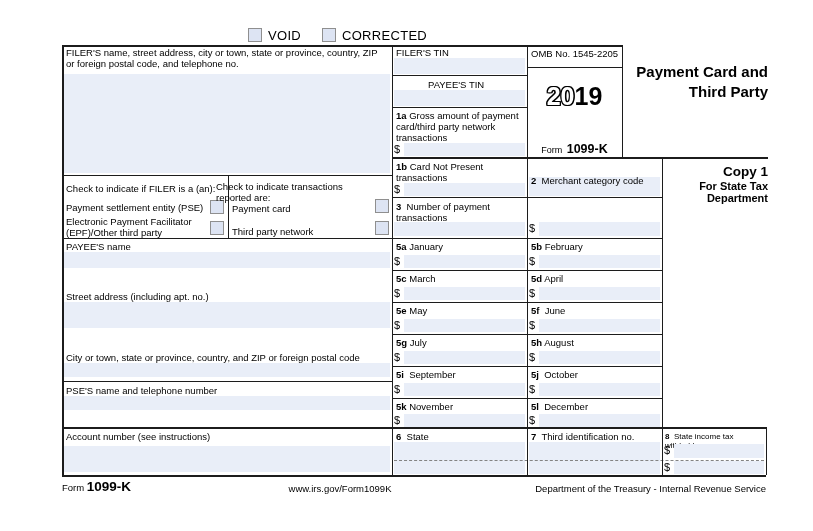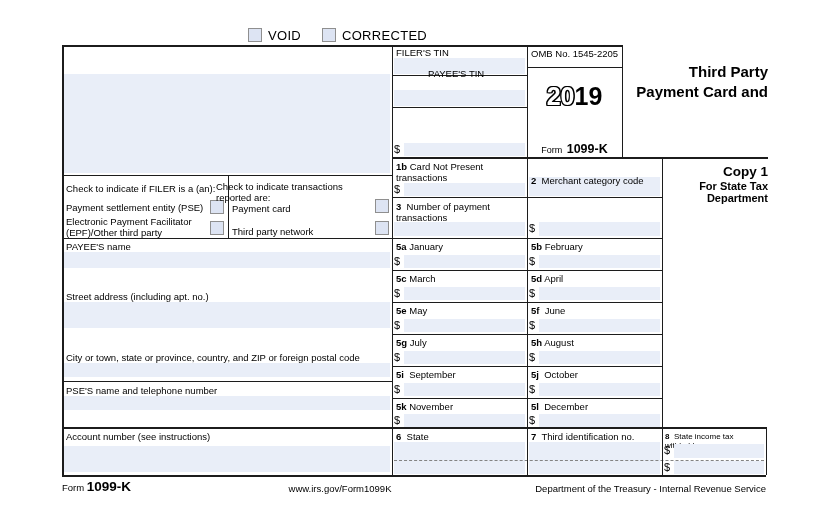--- a/index.html
+++ b/index.html
@@ -73,58 +73,62 @@
   <div class="hl2" style="left:62px;top:475px;width:704px;"></div>
 
   <div class="vl2" style="left:62px;top:45px;height:430px;"></div>
   <div class="vl" style="left:228px;top:175px;height:63px;"></div>
   <div class="vl" style="left:392px;top:45px;height:430px;"></div>
   <div class="vl" style="left:527px;top:45px;height:430px;"></div>
   <div class="vl" style="left:622px;top:45px;height:112px;"></div>
   <div class="vl" style="left:662px;top:157px;height:318px;"></div>
   <div class="vl" style="left:766px;top:427px;height:48px;"></div>
 
+  <div class="lab" style="left:66px;top:47px;width:322px;">FILER'S name, street address, city or town, state or province, country, ZIP or foreign postal code, and telephone no.</div>
 
   <div class="lab" style="left:66px;top:183px;width:160px;">Check to indicate if FILER is a (an):</div>
   <div class="lab" style="left:66px;top:202px;width:142px;">Payment settlement entity (PSE)</div>
   <div class="cb" style="left:210px;top:200px;"></div>
   <div class="lab" style="left:66px;top:216px;width:150px;">Electronic Payment Facilitator (EPF)/Other third party</div>
   <div class="cb" style="left:210px;top:221px;"></div>
 
   <div class="lab" style="left:216px;top:181px;width:142px;">Check to indicate transactions reported are:</div>
   <div class="lab" style="left:232px;top:203px;width:130px;">Payment card</div>
   <div class="cb" style="left:375px;top:199px;"></div>
   <div class="lab" style="left:232px;top:226px;width:130px;">Third party network</div>
   <div class="cb" style="left:375px;top:221px;"></div>
 
   <div class="lab" style="left:66px;top:241px;">PAYEE'S name</div>
   <div class="lab" style="left:66px;top:291px;">Street address (including apt. no.)</div>
   <div class="lab" style="left:66px;top:352px;">City or town, state or province, country, and ZIP or foreign postal code</div>
   <div class="lab" style="left:66px;top:385px;">PSE'S name and telephone number</div>
   <div class="lab" style="left:66px;top:431px;">Account number (see instructions)</div>
 
   <div class="lab" style="left:396px;top:47px;">FILER'S TIN</div>
-  <div class="lab" style="left:396px;top:68px;padding-left:32px;">PAYEE'S TIN</div>
-
+  <div class="lab" style="left:396px;top:79px;padding-left:32px;">PAYEE'S TIN</div>
+
+  <div class="lab" style="left:396px;top:110px;width:126px;">
+    <b>1a</b> <span>Gross amount of payment card/third party network transactions</span>
+  </div>
   <div class="vrow" style="left:394px;top:143px;width:131px;height:13px;">
     <span class="d">$</span>
     <span class="f"></span>
   </div>
 
   <div class="lab" style="left:531px;top:48px;">OMB No. 1545-2205</div>
   <div class="year" style="left:527px;top:80px;width:95px;">
     <span class="yo">20</span><span>19</span>
   </div>
   <div class="formid" style="left:527px;top:139px;width:95px;">
     <span class="fword">Form</span>&nbsp;<span class="fnum">1099-K</span>
   </div>
 
   <div class="title" style="left:620px;top:62px;width:148px;">
+    <div>Payment Card and</div>
     <div>Third Party</div>
-    <div>Payment Card and</div>
   </div>
   <div class="copyblk" style="left:650px;top:163px;width:118px;">
     <div class="copy1">Copy 1</div>
     <div class="copy2">For State Tax</div>
     <div class="copy2">Department</div>
   </div>
 
   <div class="lab" style="left:396px;top:161px;width:126px;">
     <b>1b</b> <span>Card Not Present transactions</span>
   </div>

